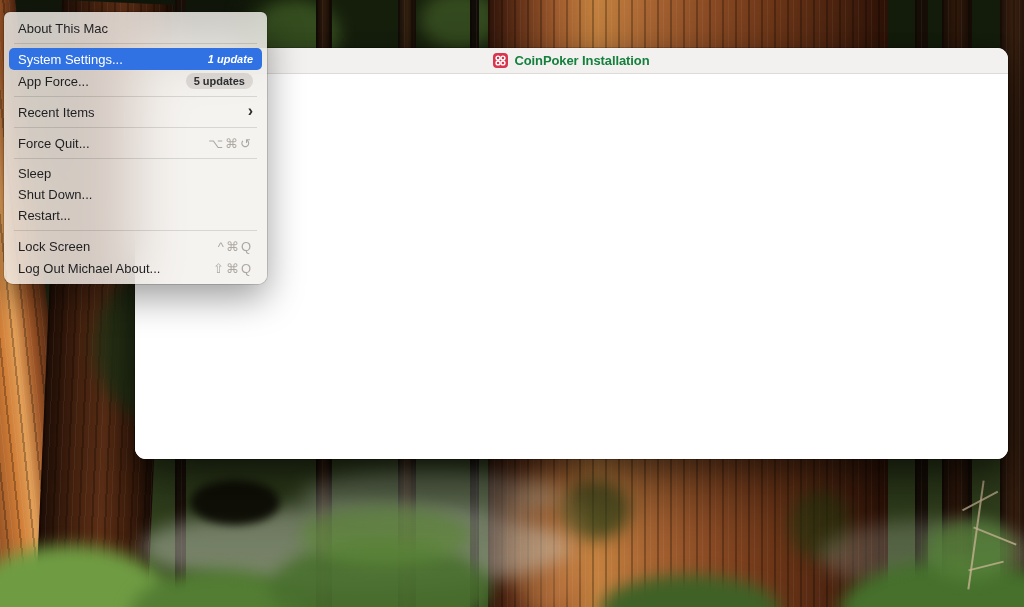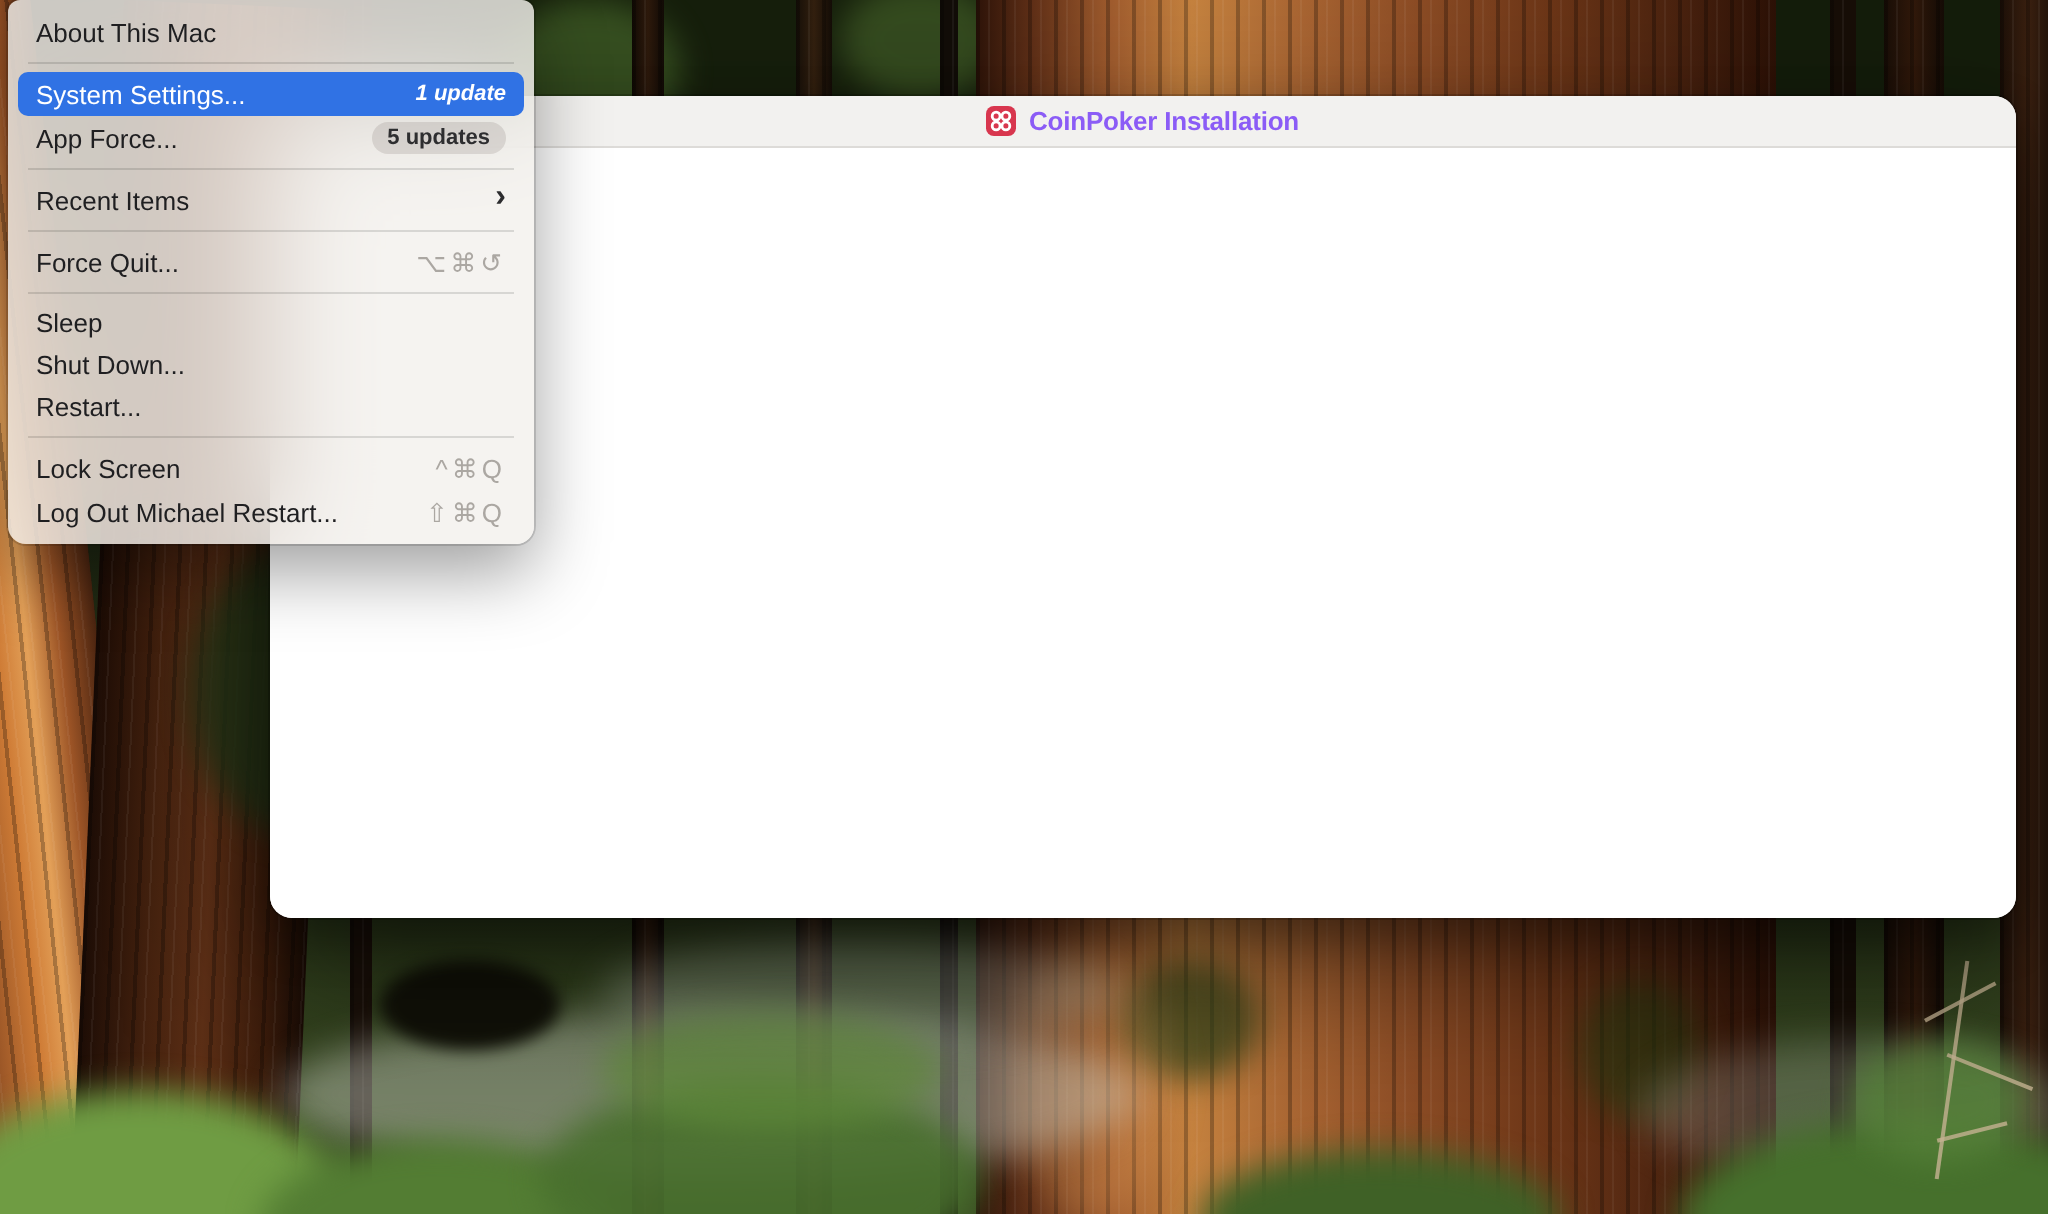--- a/index.html
+++ b/index.html
@@ -16,26 +16,26 @@
   .fol{position:absolute;border-radius:50%;filter:blur(8px);}
   .mist{position:absolute;filter:blur(9px);border-radius:50%;}
   .twig{position:absolute;background:#c5b392;opacity:.8;}
 
   
   .window{position:absolute;left:135px;top:48px;width:873px;height:411px;
       border-radius:11px;background:#fff;
       box-shadow:0 0 0 1px rgba(0,0,0,.18),0 28px 70px rgba(0,0,0,.5),0 10px 24px rgba(0,0,0,.3);}
   .titlebar{height:25px;background:#f2f1ef;border-bottom:1px solid #dddbd8;
       border-radius:11px 11px 0 0;display:flex;align-items:center;justify-content:center;gap:6px;}
-  .titlebar .title{font-size:13px;font-weight:bold;color:#8b5cf6;letter-spacing:-.1px;}
+  .titlebar .title{font-size:13px;font-weight:bold;color:#15803d;letter-spacing:-.1px;}
   .app-icon{width:15px;height:15px;display:inline-block;}
   .win-body{position:absolute;top:26px;left:0;right:0;bottom:0;background:#fff;border-radius:0 0 11px 11px;}
 
   
-  .menu{position:absolute;left:4px;top:0;width:263px;
+  .menu{position:absolute;left:4px;top:12px;width:263px;
       background:rgba(243,240,237,.82);
       -webkit-backdrop-filter:blur(28px) saturate(160%);backdrop-filter:blur(28px) saturate(160%);
       border-radius:6px 6px 9px 9px;padding:5px 0;box-sizing:border-box;
       box-shadow:0 0 0 1px rgba(0,0,0,.14),0 14px 36px rgba(0,0,0,.38);}
   .mi{display:flex;align-items:center;height:22px;margin:0 5px;padding:0 9px;
       border-radius:5px;font-size:13px;color:#1f1f21;}
   .mi.compact{height:21px;}
   .mi .lbl{flex:1;white-space:nowrap;}
   .mi.selected{background:#3072e4;color:#fff;}
   .badge-text{font-size:11px;font-weight:bold;color:#fff;font-style:italic;}
@@ -160,18 +160,18 @@
     </div>
 
     <div class="msep"></div>
 
     <div class="mi">
       <span class="lbl">Lock Screen</span>
       <span class="shortcut">^⌘Q</span>
     </div>
 
     <div class="mi">
-      <span class="lbl">Log Out Michael Restart...</span>
+      <span class="lbl">Log Out Michael About...</span>
       <span class="shortcut">⇧⌘Q</span>
     </div>
 
   </div>
 </div>
 
 </body></html>

